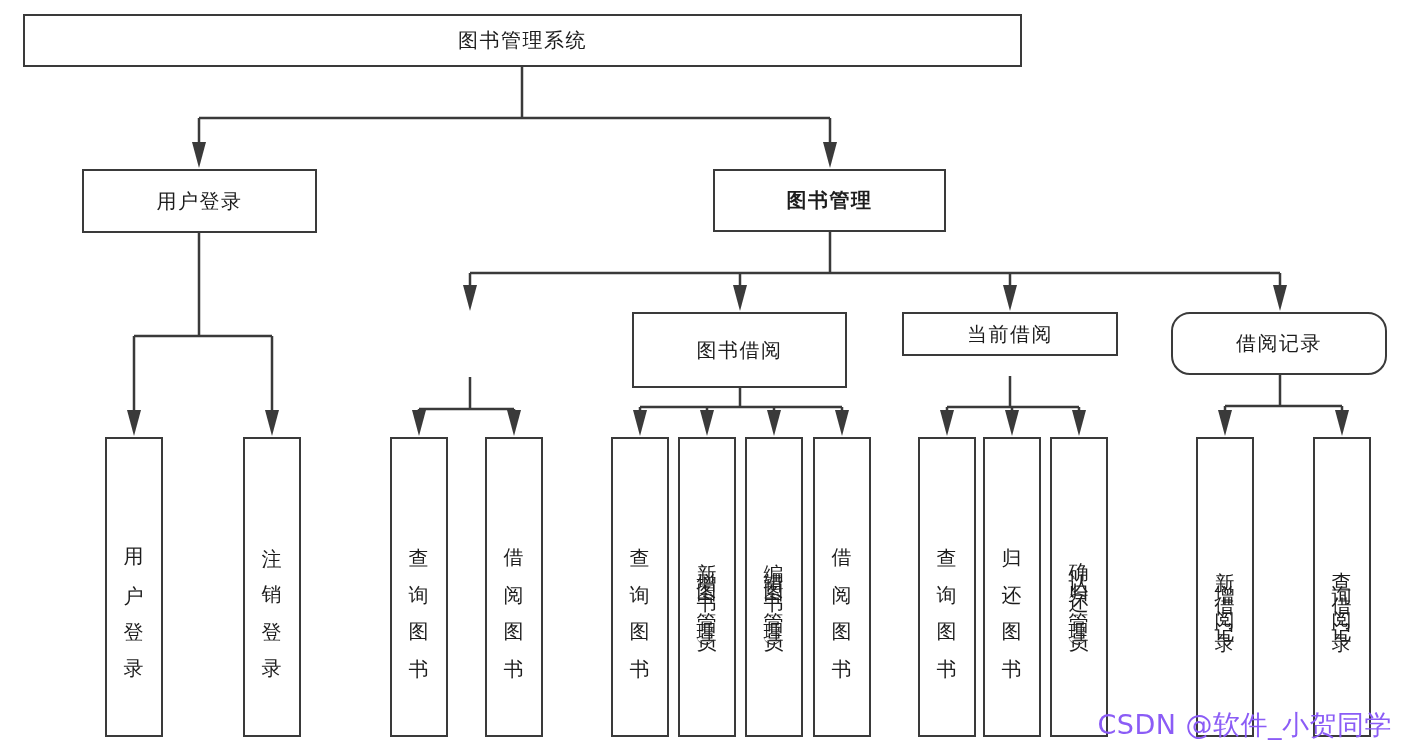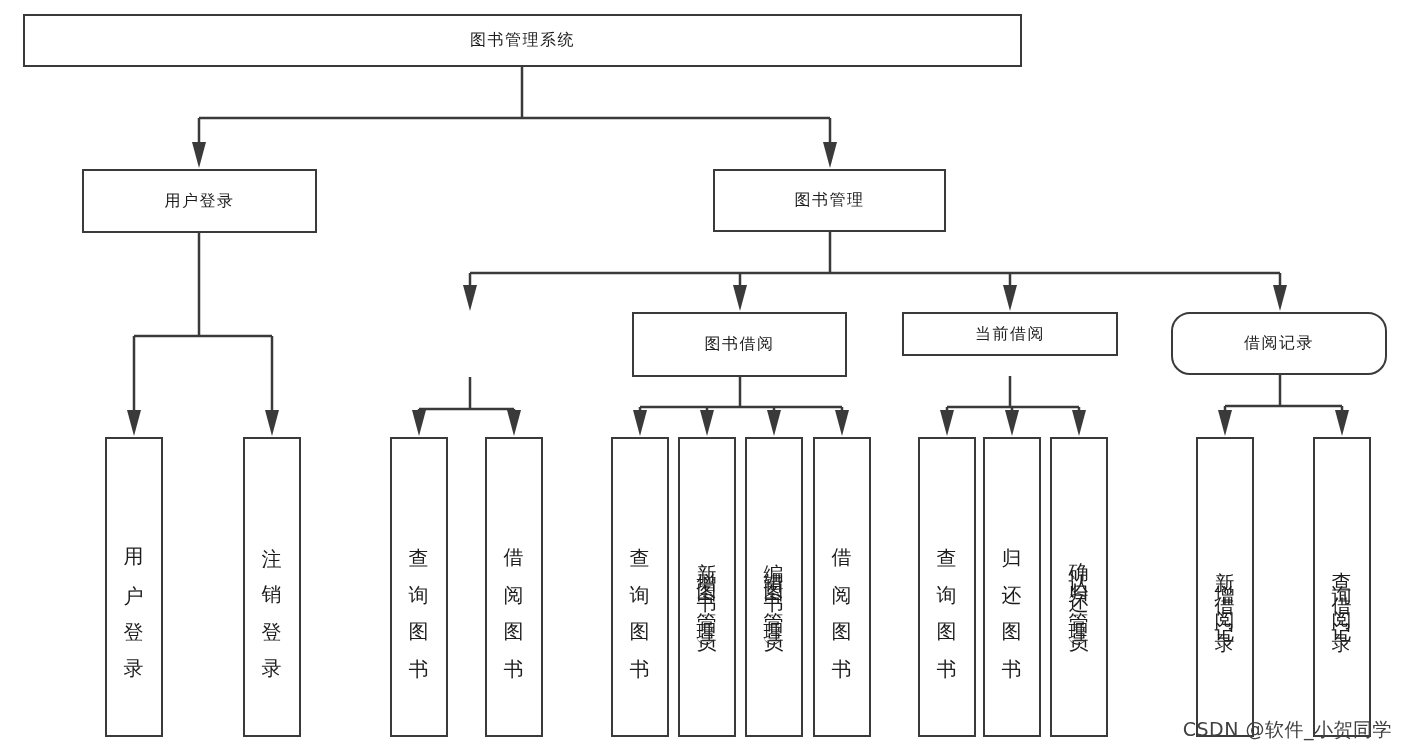--- a/index.html
+++ b/index.html
@@ -4,37 +4,37 @@
 <style>
   html,body{margin:0;padding:0;background:#ffffff;}
   .canvas{
     position:relative;width:1405px;height:747px;background:#ffffff;
     font-family:"DejaVu Sans","Liberation Sans",sans-serif;overflow:hidden;
   }
   svg.wires{position:absolute;left:0;top:0;width:1405px;height:747px;}
   .node{
     position:absolute;box-sizing:border-box;background:#ffffff;
     border:2.5px solid #3a3a3a;display:flex;align-items:center;justify-content:center;
-    font-size:16px;color:#1c1c1c;letter-spacing:1.5px;z-index:2;
+    font-size:20px;color:#1c1c1c;letter-spacing:1.5px;z-index:2;
   }
   .leaf{
     position:absolute;top:437px;width:58px;height:300px;box-sizing:border-box;
     background:#ffffff;border:2.5px solid #3a3a3a;
     display:flex;align-items:center;justify-content:center;z-index:2;
   }
   .vtext{
     writing-mode:vertical-rl;text-orientation:mixed;
     font-size:20px;color:#1c1c1c;line-height:1;white-space:nowrap;
   }
   .v4{letter-spacing:1.85em;margin-bottom:-37px;}
   .v6{letter-spacing:0.62em;margin-bottom:-12px;}
   .v9{letter-spacing:0.5em;margin-bottom:-10px;}
   .watermark{
     position:absolute;right:13px;bottom:4px;z-index:5;
-    font-size:19px;color:#404040;letter-spacing:0.5px;
+    font-size:27px;color:#8b5cf6;letter-spacing:0.5px;
   }
 </style>
 </head>
 <body>
 
 <div class="canvas">
 
   <svg class="wires" viewBox="0 0 1405 747" xmlns="http://www.w3.org/2000/svg">
     <g stroke="#3a3a3a" stroke-width="2.5" fill="none">
       <path d="M522 66 V118 M199 118 H830 M199 118 V150 M830 118 V150"></path>
@@ -64,23 +64,23 @@
       <polygon points="1005,410 1019,410 1012,436"></polygon>
       <polygon points="1072,410 1086,410 1079,436"></polygon>
       <polygon points="1218,410 1232,410 1225,436"></polygon>
       <polygon points="1335,410 1349,410 1342,436"></polygon>
     </g>
   </svg>
 
   <div class="node" style="left:23px;top:14px;width:999px;height:53px;">图书管理系统</div>
 
   <div class="node" style="left:82px;top:169px;width:235px;height:64px;">用户登录</div>
-  <div class="node" style="left:713px;top:169px;width:233px;height:63px;">图书管理</div>
+  <div class="node" style="left:713px;top:169px;width:233px;height:63px;font-weight:bold;">图书管理</div>
 
-  <div class="node" style="left:632px;top:312px;width:215px;height:65px;">图书借阅</div>
+  <div class="node" style="left:632px;top:312px;width:215px;height:76px;">图书借阅</div>
   <div class="node" style="left:902px;top:312px;width:216px;height:44px;">当前借阅</div>
   <div class="node" style="left:1171px;top:312px;width:216px;height:63px;border-radius:19px;">借阅记录</div>
 
   <div class="leaf" style="left:105px;">
     <span class="vtext v4">用户登录</span>
   </div>
   <div class="leaf" style="left:243px;">
     <span class="vtext v4">注销登录</span>
   </div>
 

